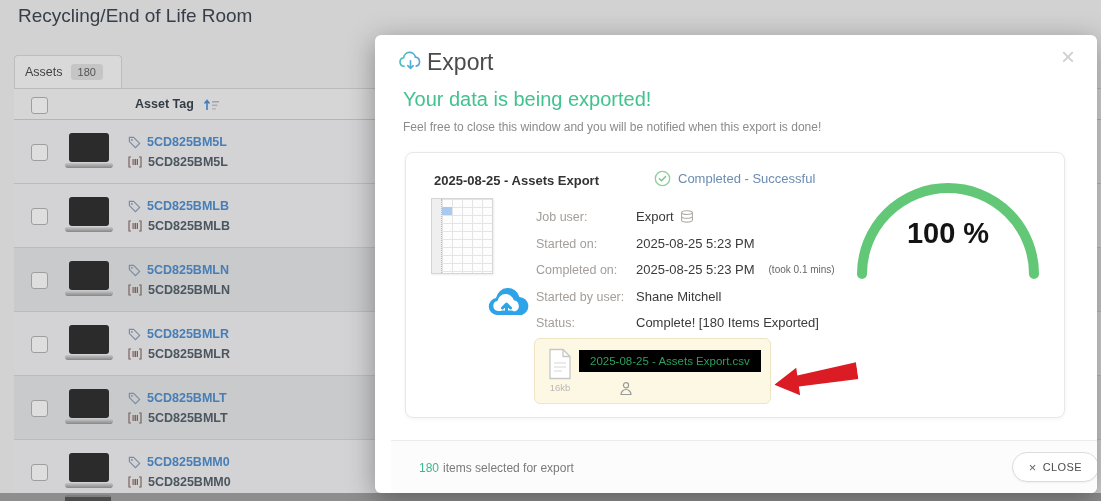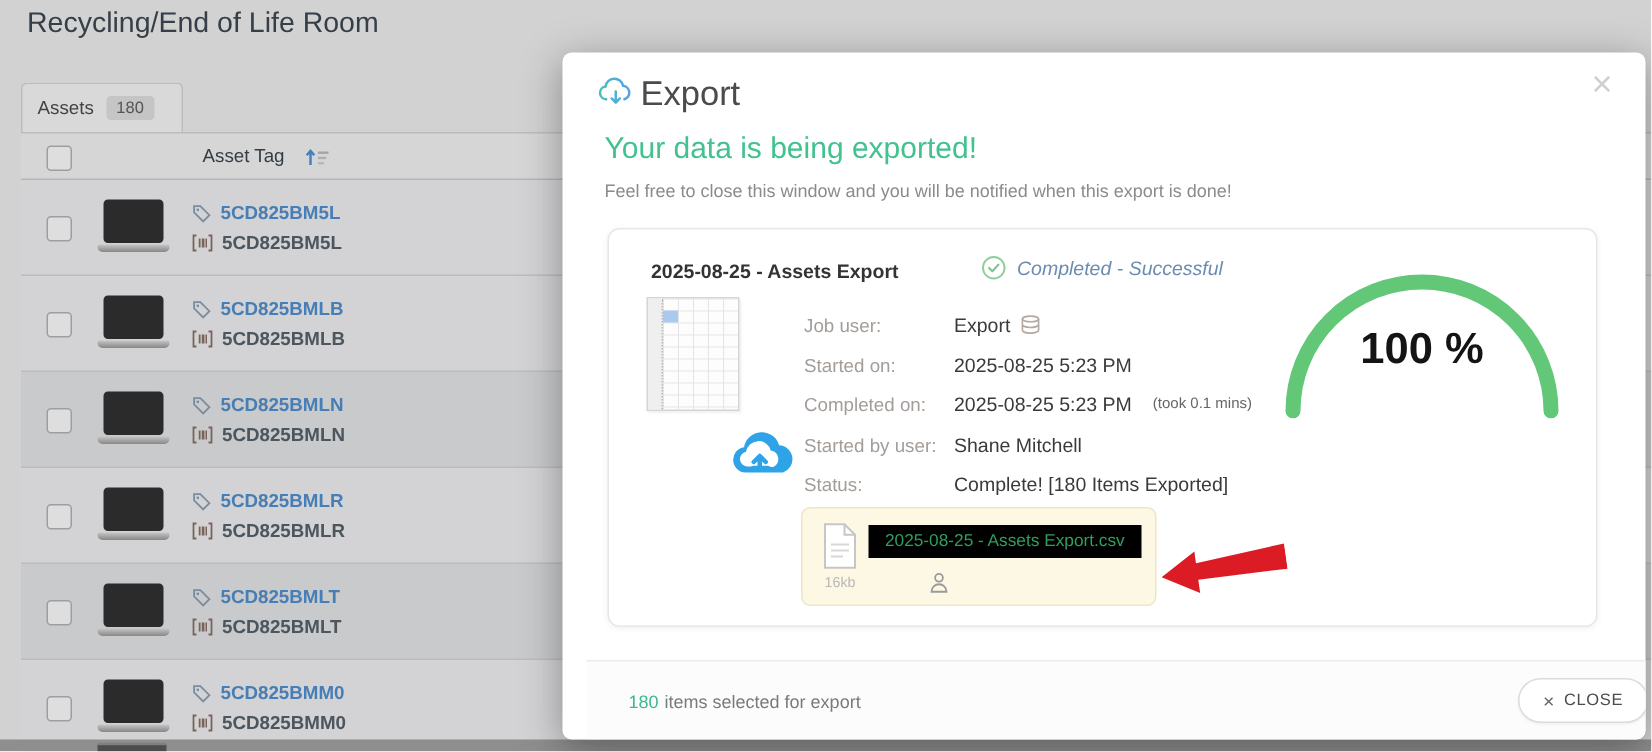--- a/index.html
+++ b/index.html
@@ -12,21 +12,21 @@
   .tab { position:absolute; left:14px; top:55px; width:108px; height:33px; background:#fafafa;
          border:1px solid #d8d8d8; border-bottom:none; border-radius:4px 4px 0 0;
          display:flex; align-items:center; gap:8px; padding:0 10px; }
   .tab-label { font-size:12.5px; color:#4a4a4a; }
   .tab-badge { background:#e2e2e2; border-radius:3px; padding:2px 7px; font-size:11px; color:#5f5f5f; }
 
   .table { position:absolute; left:14px; top:88px; width:1087px; }
   .thead { height:32px; background:#f6f6f7; border-top:1px solid #d8d8d8; border-bottom:1px solid #cfcfcf;
            position:relative; }
   .thead .cb { top:8px; }
-  .th-label { position:absolute; left:121px; top:8px; font-size:12.5px; font-weight:normal; color:#39434d; }
+  .th-label { position:absolute; left:121px; top:8px; font-size:12.5px; font-weight:bold; color:#39434d; }
   .sort-ic { position:absolute; left:189px; top:9px; }
   .cb { position:absolute; left:17px; width:17px; height:17px; background:#fff;
         border:1px solid #b5b5b5; border-radius:3px; }
   .row { position:relative; height:64px; background:#f3f3f5; border-bottom:1px solid #d8d8d8; }
   .row.alt { background:#e7e8ea; }
   .row .cb { top:24px; }
   .laptop { position:absolute; left:51px; top:13px; width:48px; height:38px; }
   .laptop .screen { position:absolute; left:4px; top:0; width:40px; height:29px; background:#2e2e2e;
                     border-radius:3px; padding:2.5px; }
   .laptop .screen .img { width:100%; height:100%;
@@ -50,21 +50,21 @@
   .m-head-icon { position:absolute; left:22px; top:13px; }
   .m-title { position:absolute; left:52px; top:14px; font-size:23px; font-weight:300; color:#4b4b4b; }
   .m-close { position:absolute; left:686px; top:10px; font-size:24px; color:#cfcfcf; cursor:pointer; line-height:1; }
   .m-green-head { position:absolute; left:28px; top:53px; font-size:20px; color:#41c28e; }
   .m-sub { position:absolute; left:28px; top:85px; font-size:12px; color:#8b8b8b; }
 
   .card { position:absolute; left:30px; top:117px; width:660px; height:266px; background:#fff;
           border:1px solid #e7e7e7; border-radius:8px; box-shadow:0 1px 4px rgba(0,0,0,0.05); }
   .job-title { position:absolute; left:28px; top:20px; font-size:13px; font-weight:600; color:#333; }
   .job-status { position:absolute; left:248px; top:17px; display:flex; align-items:center; gap:7px; }
-  .job-status-text { font-size:13px; color:#6b8cb0;font-style:italic; }
+  .job-status-text { font-size:13px; color:#6b8cb0; }
 
   .sheet { position:absolute; left:25px; top:45px; width:62px; height:76px; background:#fdfdfd;
            border:1px solid #d5d5d5; box-shadow:1px 1px 2px rgba(0,0,0,0.08);
            background-image:
              linear-gradient(#e4e4e4 1px, transparent 1px),
              linear-gradient(90deg,#e4e4e4 1px, transparent 1px);
            background-size:10px 8px; }
   .sheet::before { content:""; position:absolute; left:0; top:0; width:9px; height:100%;
            background:#efefef; border-right:1px dotted #b8b8b8; }
   .sheet::after { content:""; position:absolute; left:10px; top:8px; width:10px; height:8px; background:#aac9ef; }

